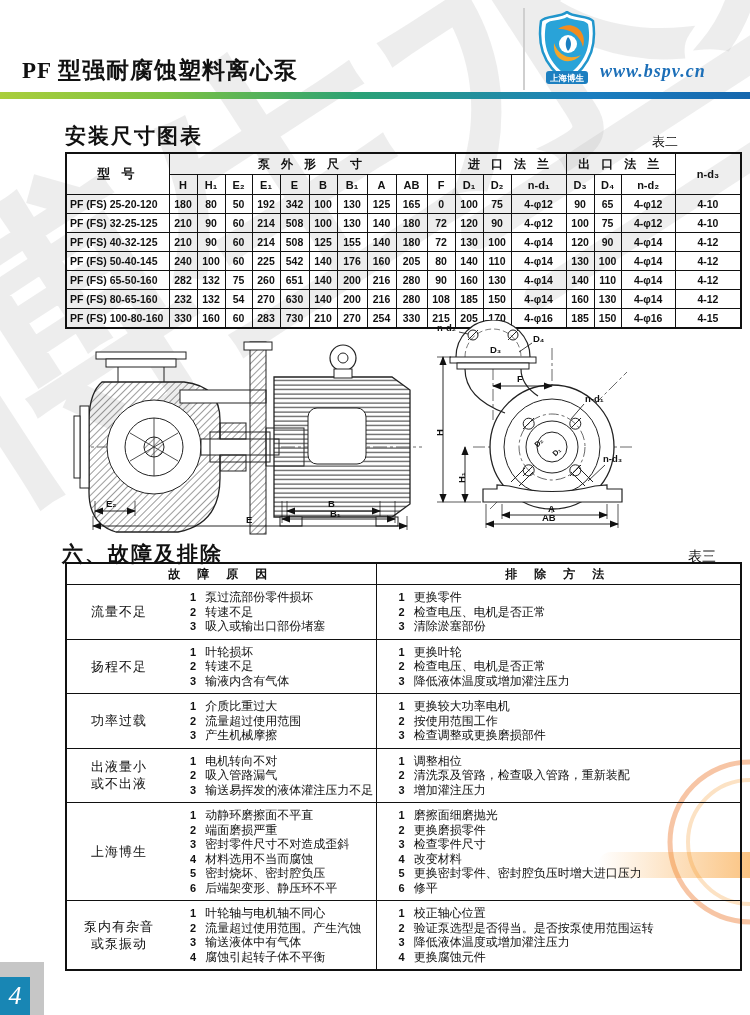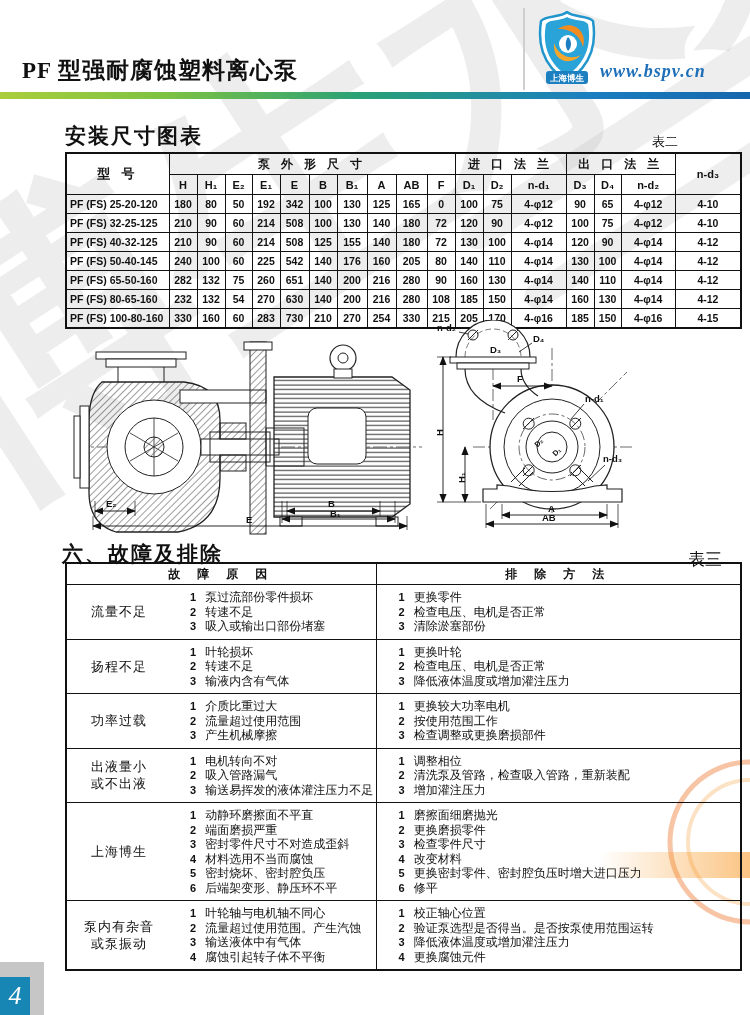--- a/index.html
+++ b/index.html
@@ -31,21 +31,21 @@
   .brand-reg{font-size:11px;color:#3d3d3d;vertical-align:top;position:relative;top:-4px;}
   .brand-url{position:absolute;left:62px;top:52px;font-size:18px;font-weight:bold;font-style:italic;
              color:#1c6fb8;font-family:"Liberation Serif","DejaVu Serif",serif;letter-spacing:1px;}
   .grad-bar{left:0;top:92px;width:750px;height:7px;
             background:linear-gradient(90deg,#aace3c 0%,#7dc242 22%,#2aa176 48%,#1b7fc0 78%,#1566ad 100%);}
 
   
   .sec1-title{left:65px;top:122px;font-size:21px;font-weight:bold;letter-spacing:2px;}
   .tbl2-label{left:652px;top:133px;font-size:13px;font-family:"Liberation Serif","DejaVu Serif",serif;text-align:center;}
   .sec2-title{left:62px;top:540px;font-size:21px;font-weight:bold;letter-spacing:2px;}
-  .tbl3-label{left:688px;top:548px;font-size:17px;font-family:"Liberation Serif","DejaVu Serif",serif;}
+  .tbl3-label{left:688px;top:548px;font-size:14px;font-family:"Liberation Serif","DejaVu Serif",serif;}
 
   
   .dim-wrap{left:65px;top:152px;}
   table{border-collapse:collapse;background:transparent;padding-left:20px;}
   .dim-table{width:675px;table-layout:fixed;border:2px solid #111;}
   .dim-table th,.dim-table td{border:1px solid #111;text-align:center;padding:0;overflow:hidden;}
   .dim-table th{font-size:11px;height:19px;font-weight:bold;}
   .dim-table th.grp{font-family:"Liberation Serif","DejaVu Serif",serif;font-size:12px;letter-spacing:4px;height:20px;}
   .dim-table th.model-h{font-family:"Liberation Serif","DejaVu Serif",serif;font-size:13px;letter-spacing:4px;}
   .dim-table td{font-size:10.5px;font-weight:600;height:18px;}

